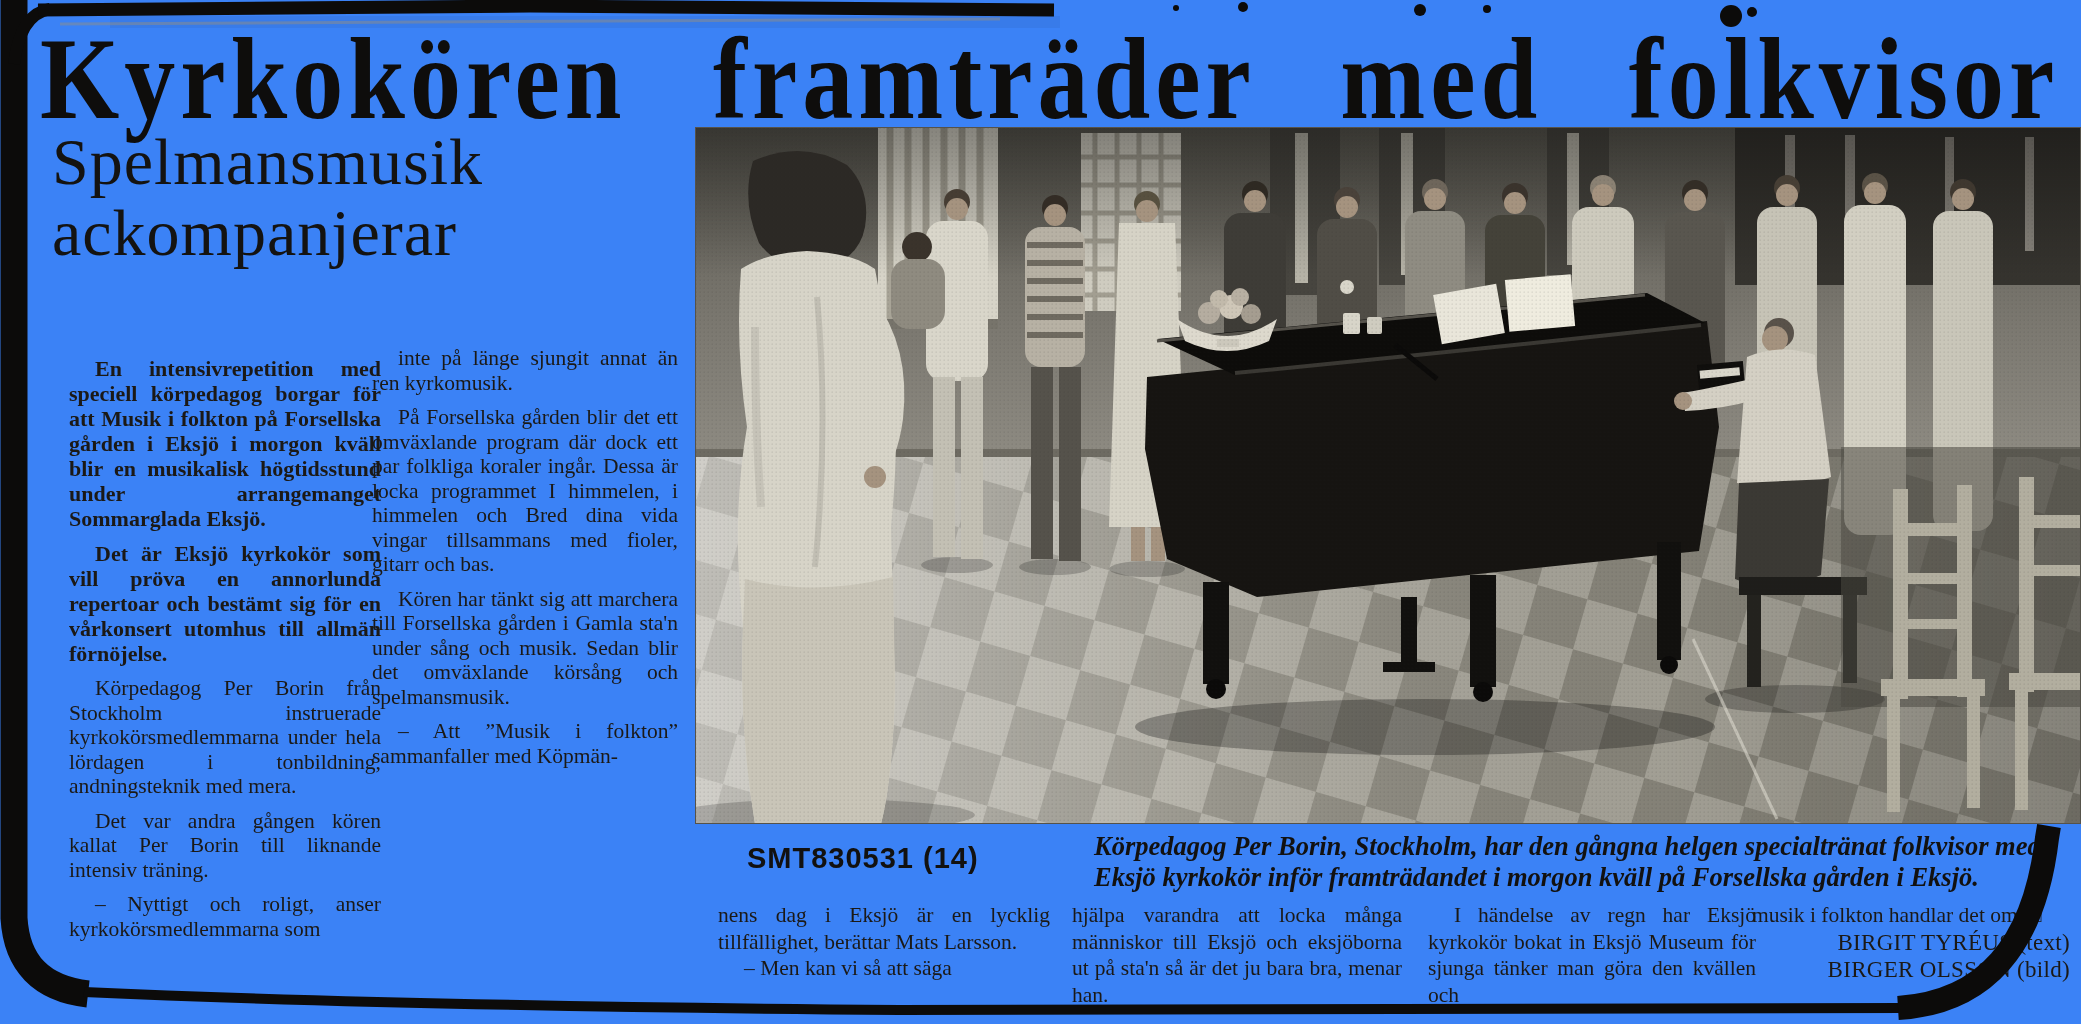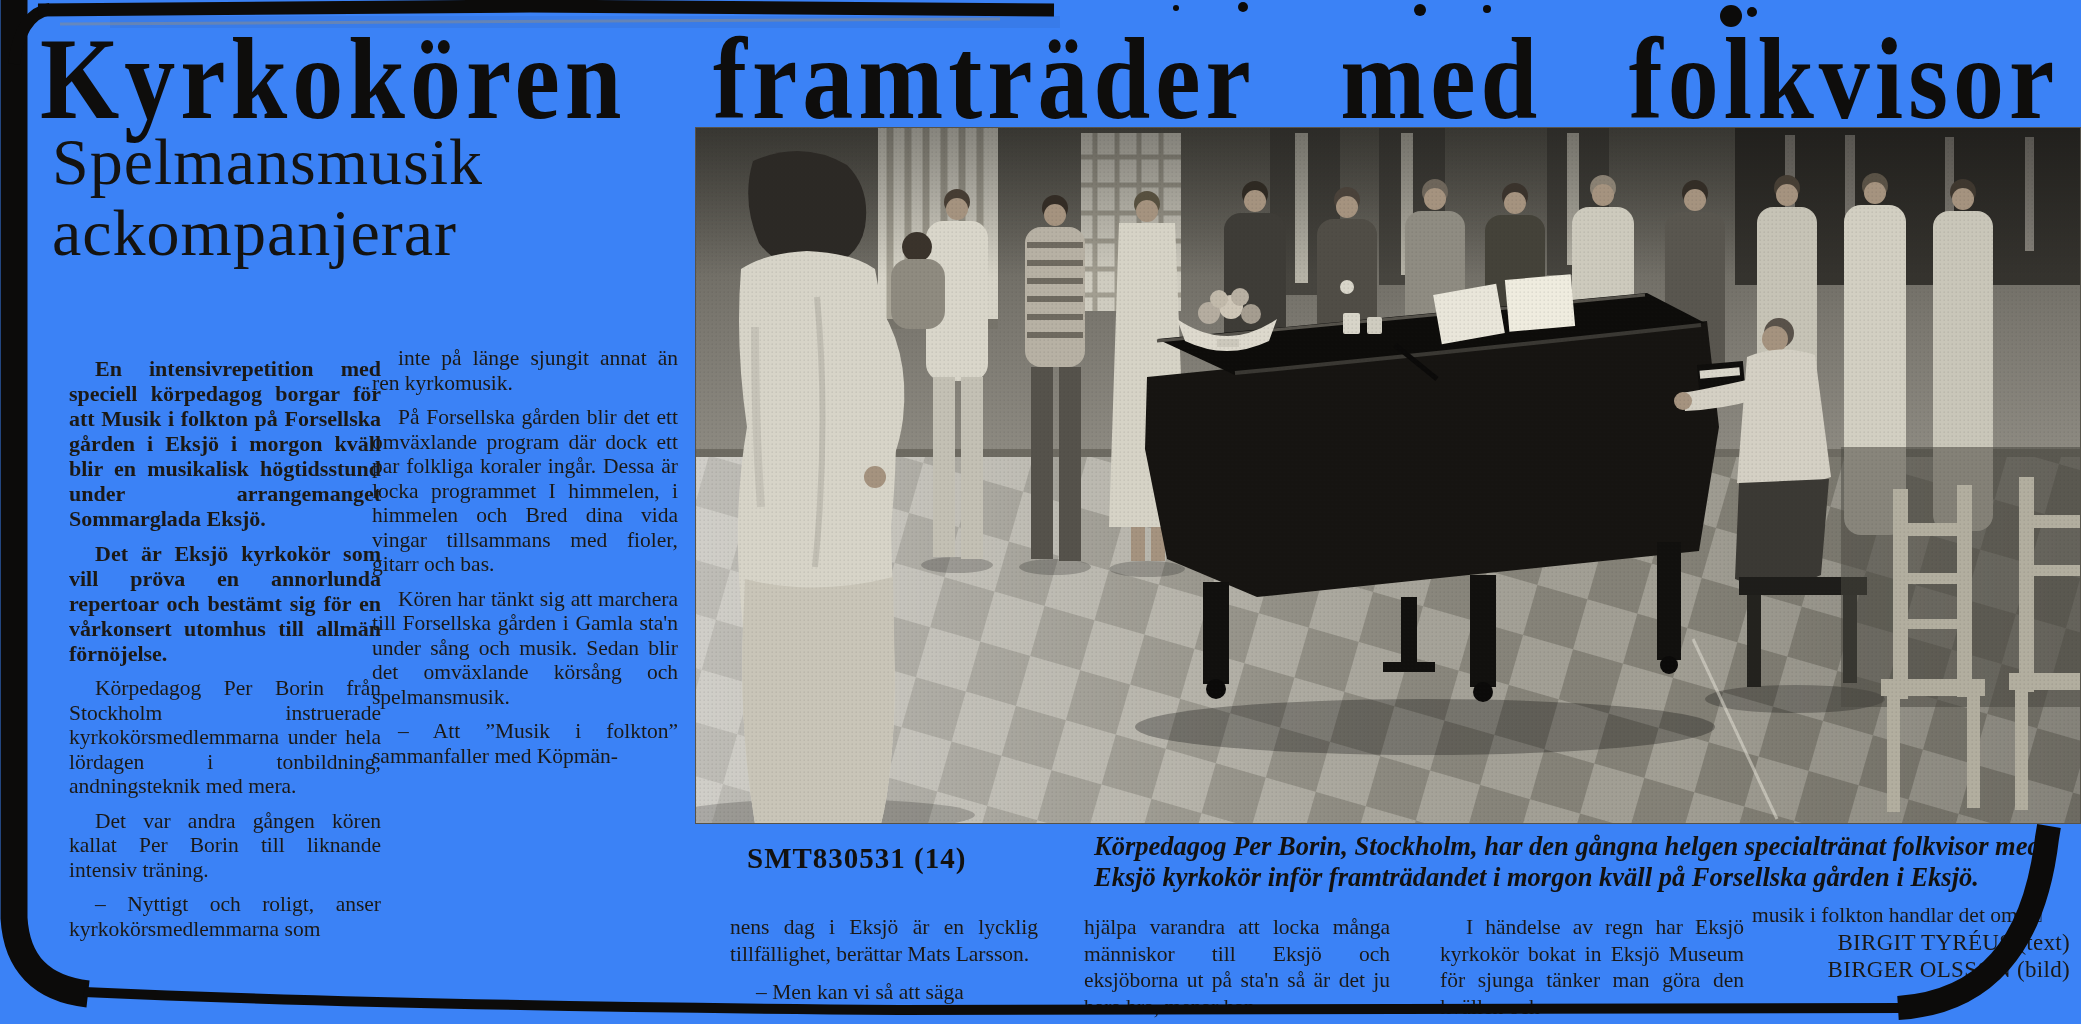--- a/index.html
+++ b/index.html
@@ -24,30 +24,30 @@
   }
   .col{position:absolute;font-size:21.5px;line-height:24.5px;text-align:justify;color:#1b1916;}
   .col p{margin:0 0 10px 0;text-indent:26px;}
   .lead p{font-weight:700;font-size:22px;line-height:25px;}
   .col1{left:35px;top:356px;width:312px;margin-left:34px;}
   .col2{left:372px;top:346px;width:306px;}
   .photo{position:absolute;left:695px;top:127px;width:1386px;height:697px;}
   .photo svg{display:block;}
   .photo-id{
     position:absolute;left:747px;top:842px;
-    font-family:Liberation Serif, serif;font-weight:700;font-size:29px;
+    font-family:Liberation Sans, sans-serif;font-weight:700;font-size:29px;
     letter-spacing:1px;color:#121110;white-space:nowrap;
   }
   .photo-caption{
     position:absolute;left:1094px;top:831px;width:984px;
     font-weight:700;font-style:italic;font-size:26.5px;line-height:31px;color:#121110;
     text-align:left;
   }
   .bcol{position:absolute;top:902px;font-size:21.5px;line-height:26.5px;text-align:justify;}
-  .bcol p{margin:12px;text-indent:0;}
+  .bcol p{margin:0;text-indent:0;}
   .bcol p + p{text-indent:26px;}
   .indent-first p:first-child{text-indent:26px;}
   .b1{left:718px;width:332px;}
   .b2{left:1072px;width:330px;}
   .b3{left:1428px;width:328px;}
   .b4{left:1752px;width:318px;}
   .b4 .bpara{text-align:justify;margin:0;}
   .credit{text-align:right;font-size:23px;line-height:27px;letter-spacing:.3px;white-space:nowrap;}
 </style>
 </head>

